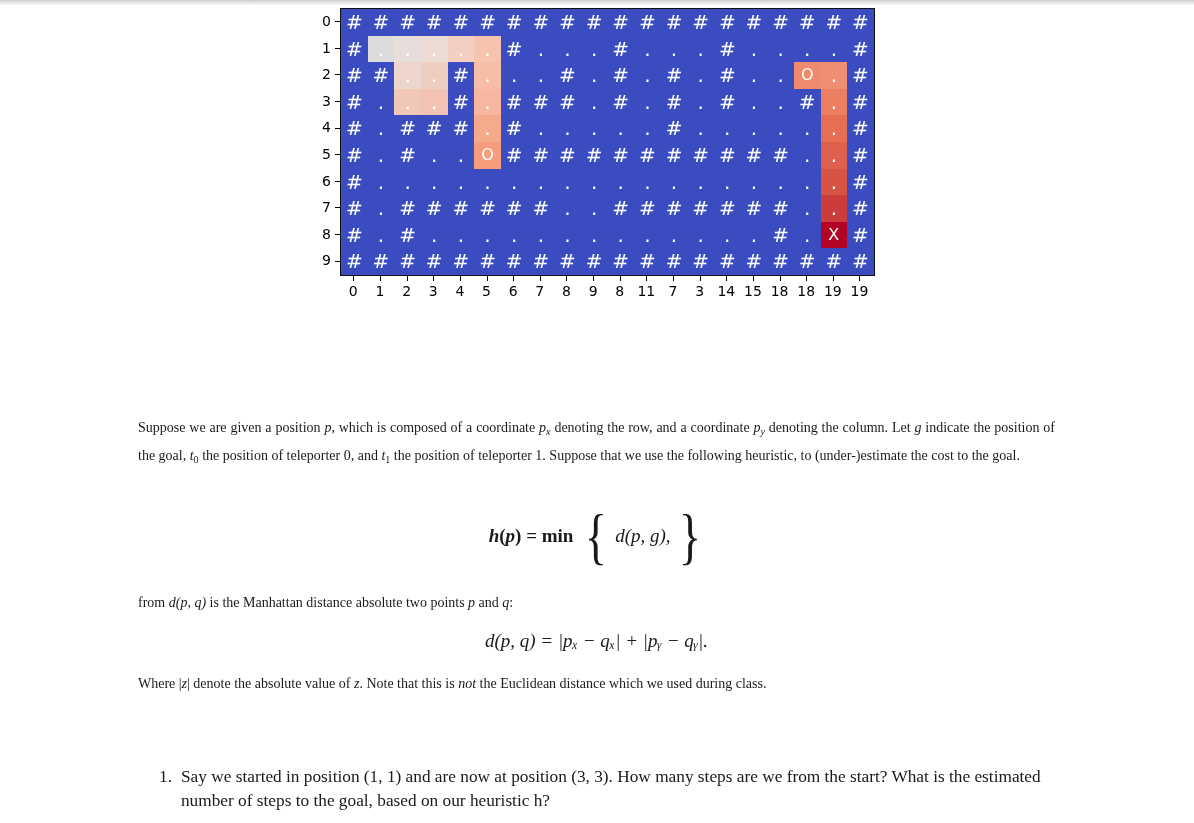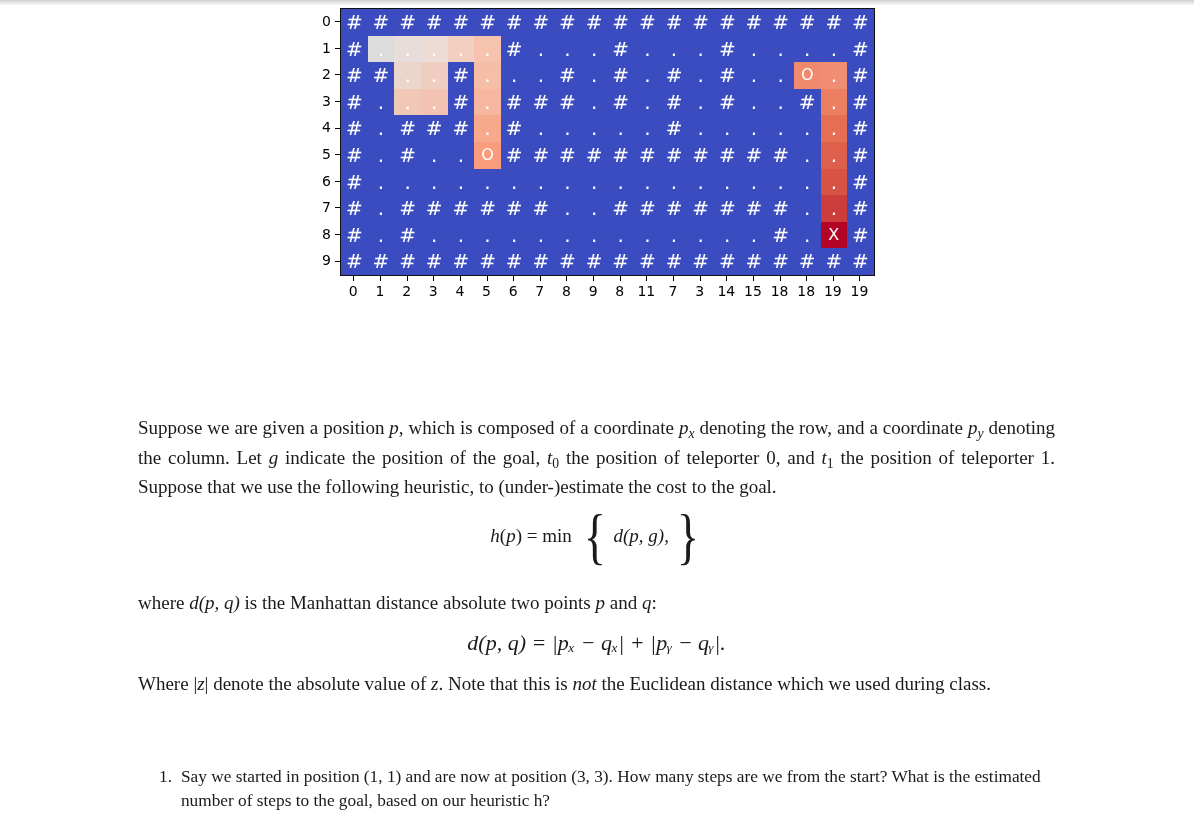--- a/index.html
+++ b/index.html
@@ -114,39 +114,39 @@
     height: 5px;
     background: #000;
   }
 
   
   .prose {
     position: absolute;
     left: 138px;
     width: 917px;
     font-family: "Liberation Serif", serif;
-    font-size: 19px;
+    font-size: 14px;
     line-height: 23.7px;
     text-align: justify;
     color: #1a1a1a;
   }
   .para1 { top: 416px; }
   .para2 { top: 591px; }
   .para3 { top: 672px; }
 
   .eq {
     position: absolute;
     left: 138px;
     width: 917px;
     text-align: center;
     font-family: "Liberation Serif", serif;
     color: #1a1a1a;
   }
   .eq-h { top: 512px; }
-  .eq-d { top: 630px; font-size: 22px; }
+  .eq-d { top: 630px; font-size: 19px; }
 
   .mathit { font-style: italic; font-family: "Liberation Serif", serif; }
   .rm { font-style: normal; }
   sub.s {
     font-size: 0.72em;
     vertical-align: -0.28em;
     font-style: italic;
   }
   sub.sn {
     font-size: 0.72em;
@@ -154,21 +154,21 @@
     font-style: normal;
   }
 
   
   .hmin {
     display: inline-flex;
     align-items: center;
     font-size: 19px;
     justify-content: center;
   }
-  .hmin .lhs { margin-right: 8px; }
+  .hmin .lhs { margin-right: 8px; font-weight: bold; }
   .brace-l, .brace-r {
     font-size: 62px;
     line-height: 0.78;
     font-family: "Liberation Serif", serif;
     font-weight: 300;
     transform: scaleX(0.75);
     display: inline-block;
   }
   .brace-l { margin-right: 4px; }
   .brace-r { margin-left: 4px; }
@@ -473,21 +473,21 @@
     <span class="lhs"><span class="mathit">h</span><span>(</span><span class="mathit">p</span><span>) = </span><span class="rm">min</span></span>
     <span class="brace-l">{</span>
     <span class="cases">
       <span class="mathit">d(p, g),</span>
     </span>
     <span class="brace-r">}</span>
   </span>
 </div>
 
 <div class="prose para2">
-  <span>where </span><span class="mathit">d</span><span class="mathit">(p, q)</span><span> is the Manhattan distance absolute two points </span><span class="mathit">p</span><span> and </span><span class="mathit">q</span><span>:</span>
+  <span>from </span><span class="mathit">d</span><span class="mathit">(p, q)</span><span> is the Manhattan distance absolute two points </span><span class="mathit">p</span><span> and </span><span class="mathit">q</span><span>:</span>
 </div>
 
 <div class="eq eq-d">
   <span class="mathit">d(p, q) = |pₓ − qₓ| + |pᵧ − qᵧ|.</span>
 </div>
 
 <div class="prose para3">
   <span>Where |</span><span class="mathit">z</span><span>| denote the absolute value of </span><span class="mathit">z</span><span>. Note that this is </span><em>not</em><span> the Euclidean distance which we used during class.</span>
 </div>
 

